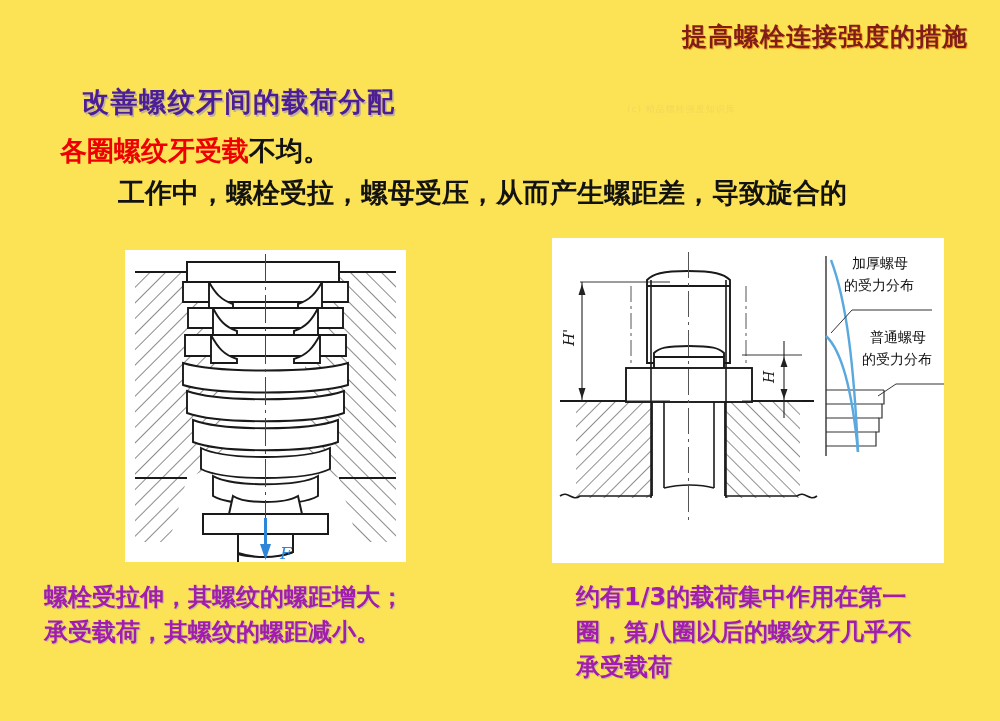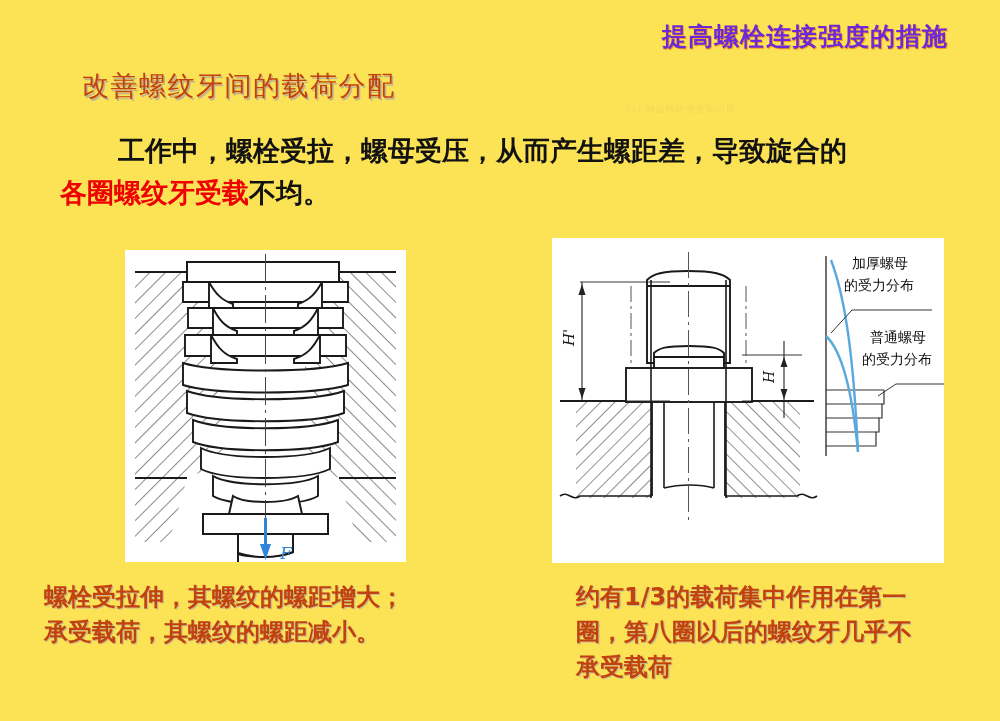--- a/index.html
+++ b/index.html
@@ -19,37 +19,37 @@
     position: absolute;
     inset: 0;
     width: 1000px;
     height: 721px;
   }
 
   
   .header-title {
     position: absolute;
     top: 20px;
-    right: 52px;
+    right: 32px;
     font-size: 25px;
     font-weight: bold;
-    color: #6d28d9;
+    color: #7f1d1d;
     letter-spacing: 1px;
     text-shadow: 1px 1px 0 #F6A01A;
     white-space: nowrap;
   }
 
   
   .subtitle {
     position: absolute;
-    top: 68px;
+    top: 84px;
     left: 82px;
     font-size: 27px;
-    font-weight: normal;
-    color: #c2410c;
+    font-weight: bold;
+    color: #4c1d95;
     letter-spacing: 1.5px;
     text-shadow: 1.5px 1.5px 0 rgba(140,140,200,0.55);
     white-space: nowrap;
   }
 
   
   .body-text {
     position: absolute;
     top: 130px;
     left: 60px;
@@ -82,44 +82,44 @@
   #fig-left  { left: 125px; top: 250px; width: 281px; height: 312px; }
   #fig-right { left: 552px; top: 238px; width: 392px; height: 325px; }
 
   .figure svg { display: block; width: 100%; height: 100%; }
 
   
   .caption {
     position: absolute;
     font-size: 24px;
     font-weight: bold;
-    color: #c2410c;
+    color: #a21caf;
     line-height: 1.45;
     text-shadow: 1.2px 1.2px 0 rgba(150,150,200,0.5);
   }
   #caption-left  { left: 44px;  top: 580px; width: 480px; }
   #caption-right { left: 560px; top: 580px; width: 420px; margin-left: 16px; }
 </style>
 </head>
 <body>
 
 <div class="slide">
 
   <div class="header-title">提高螺栓连接强度的措施</div>
 
   <div class="subtitle">改善螺纹牙间的载荷分配</div>
 
   <div class="watermark">(c) 精品螺栓强度知识库</div>
 
   <div class="body-text">
     <div>
-      <span class="indent"></span><span>工作中，螺栓受拉，螺母受压，从而产生螺距差，导致旋合的</span>
+      <span class="hl">各圈螺纹牙受载</span><span>不均。</span>
     </div>
     <div>
-      <span class="hl">各圈螺纹牙受载</span><span>不均。</span>
+      <span class="indent"></span><span>工作中，螺栓受拉，螺母受压，从而产生螺距差，导致旋合的</span>
     </div>
   </div>
 
   <div class="figure" id="fig-left">
     <svg viewBox="0 0 281 312" xmlns="http://www.w3.org/2000/svg">
       <defs>
         <pattern id="hatchL" width="11" height="11" patternTransform="rotate(45)" patternUnits="userSpaceOnUse">
           <line x1="0" y1="0" x2="0" y2="11" stroke="#2A2A2A" stroke-width="1.1"></line>
         </pattern>
         <pattern id="hatchR" width="11" height="11" patternTransform="rotate(-45)" patternUnits="userSpaceOnUse">

